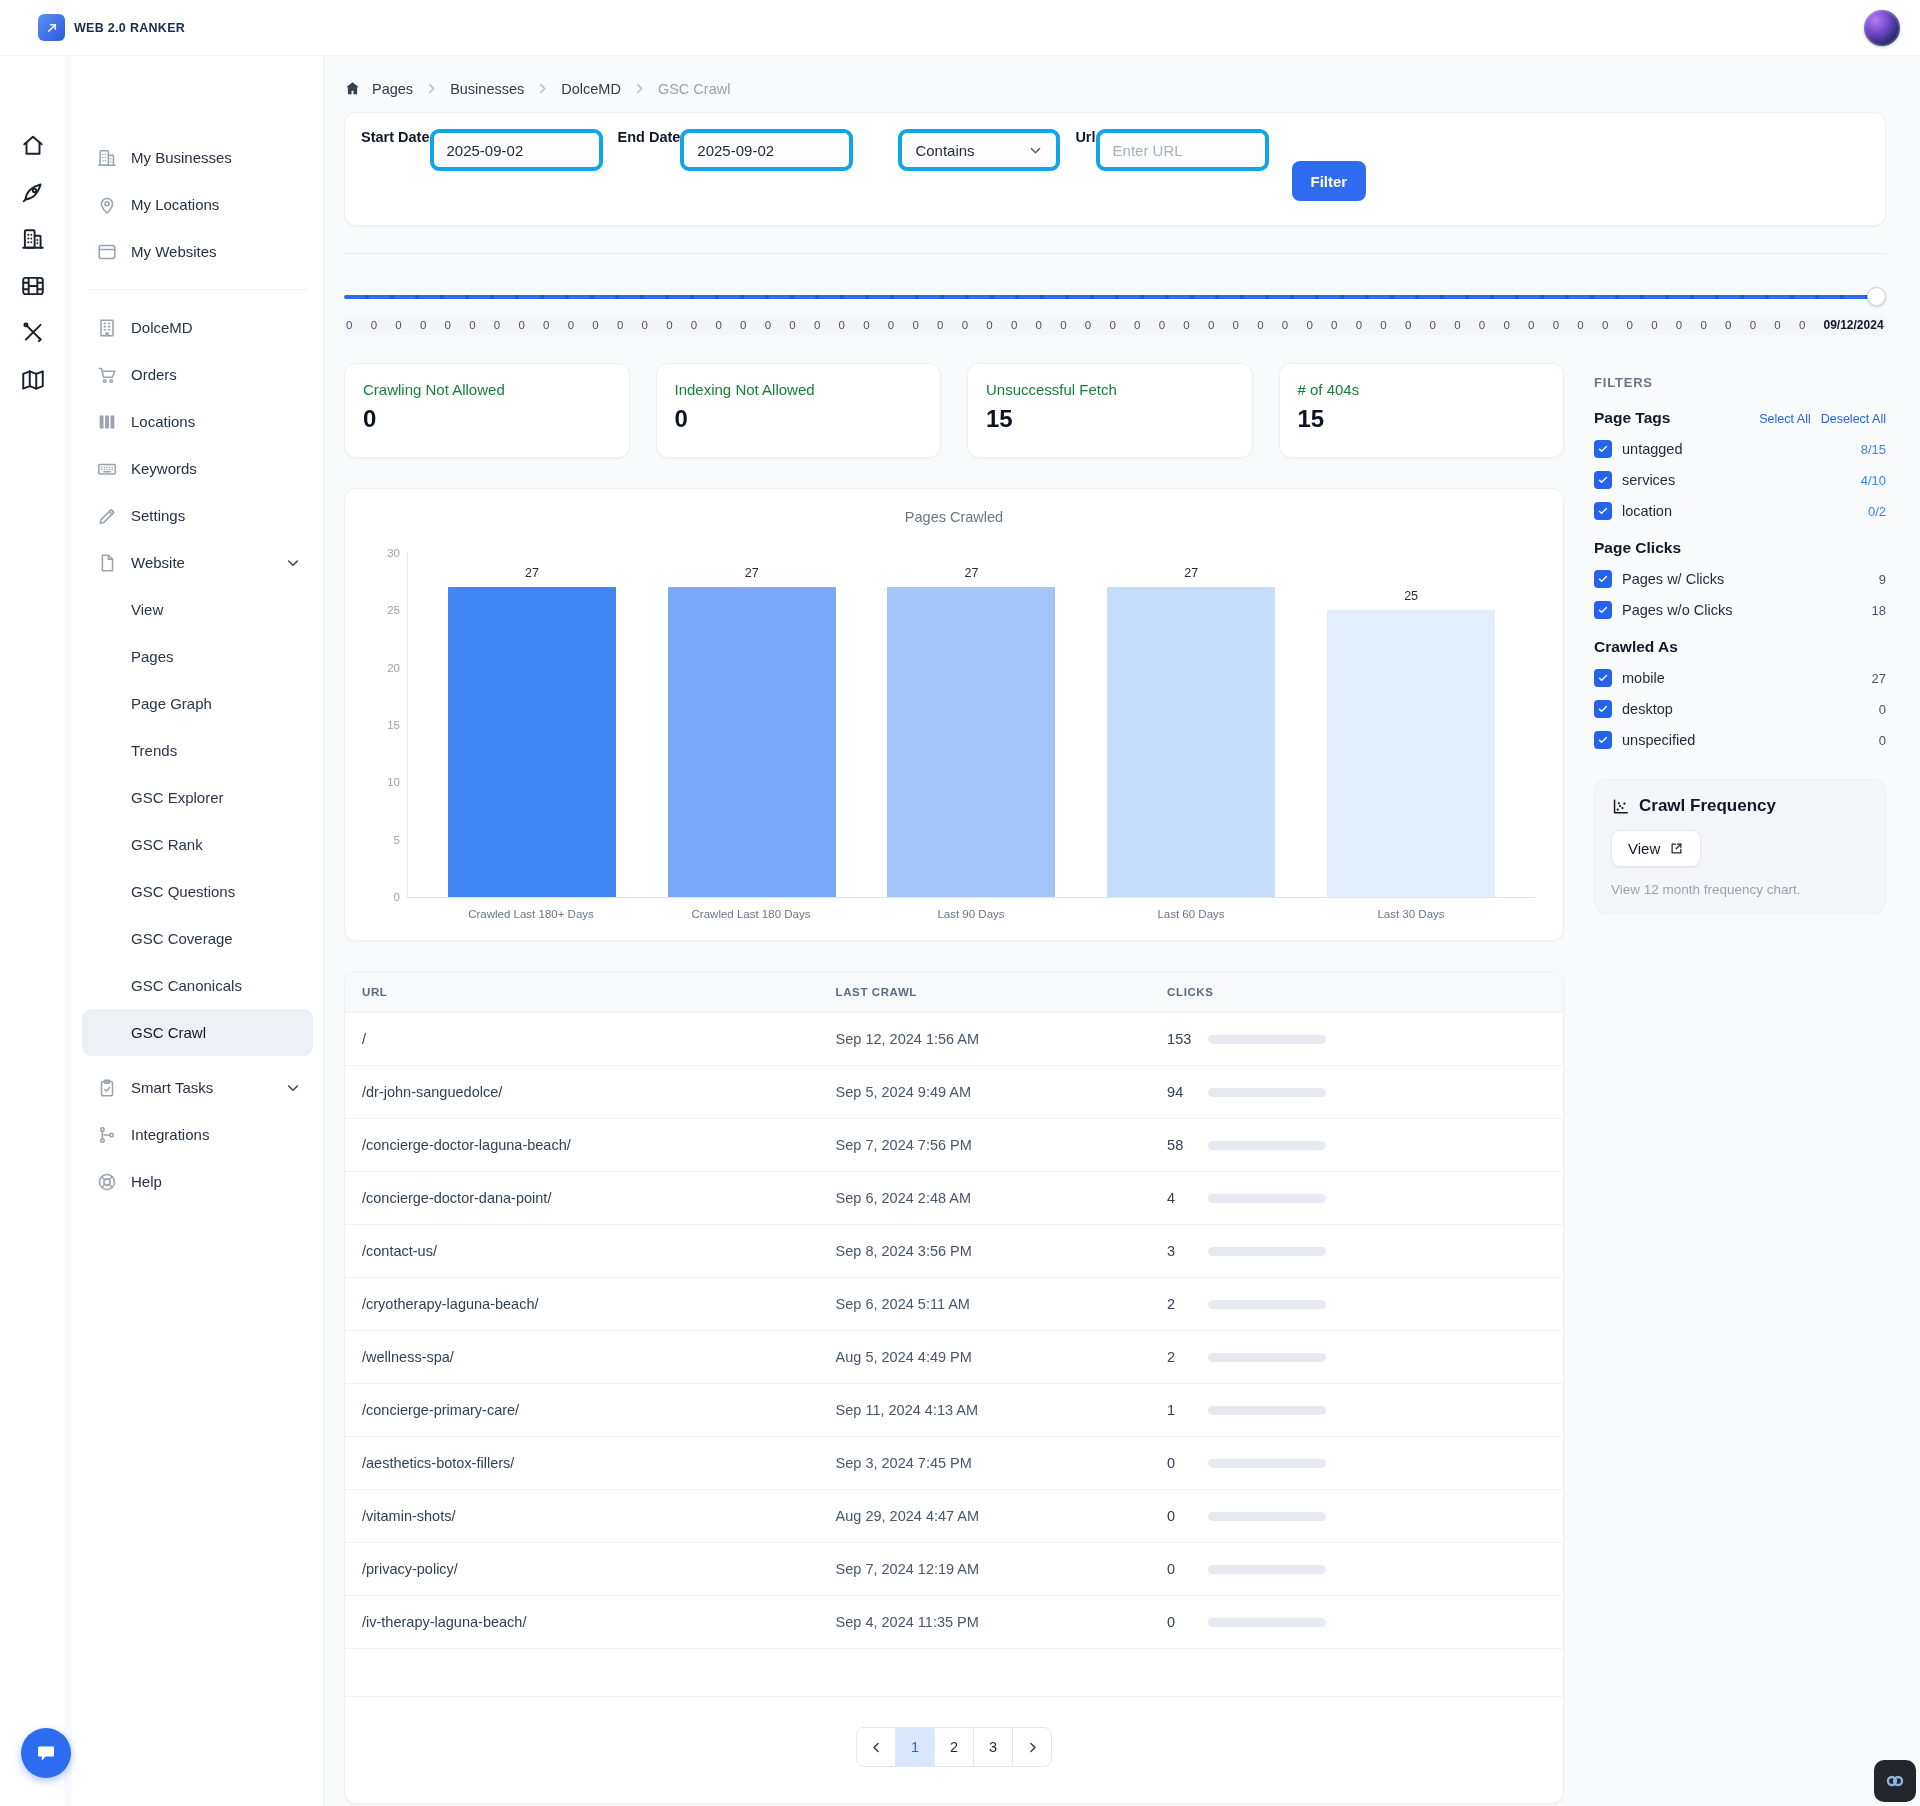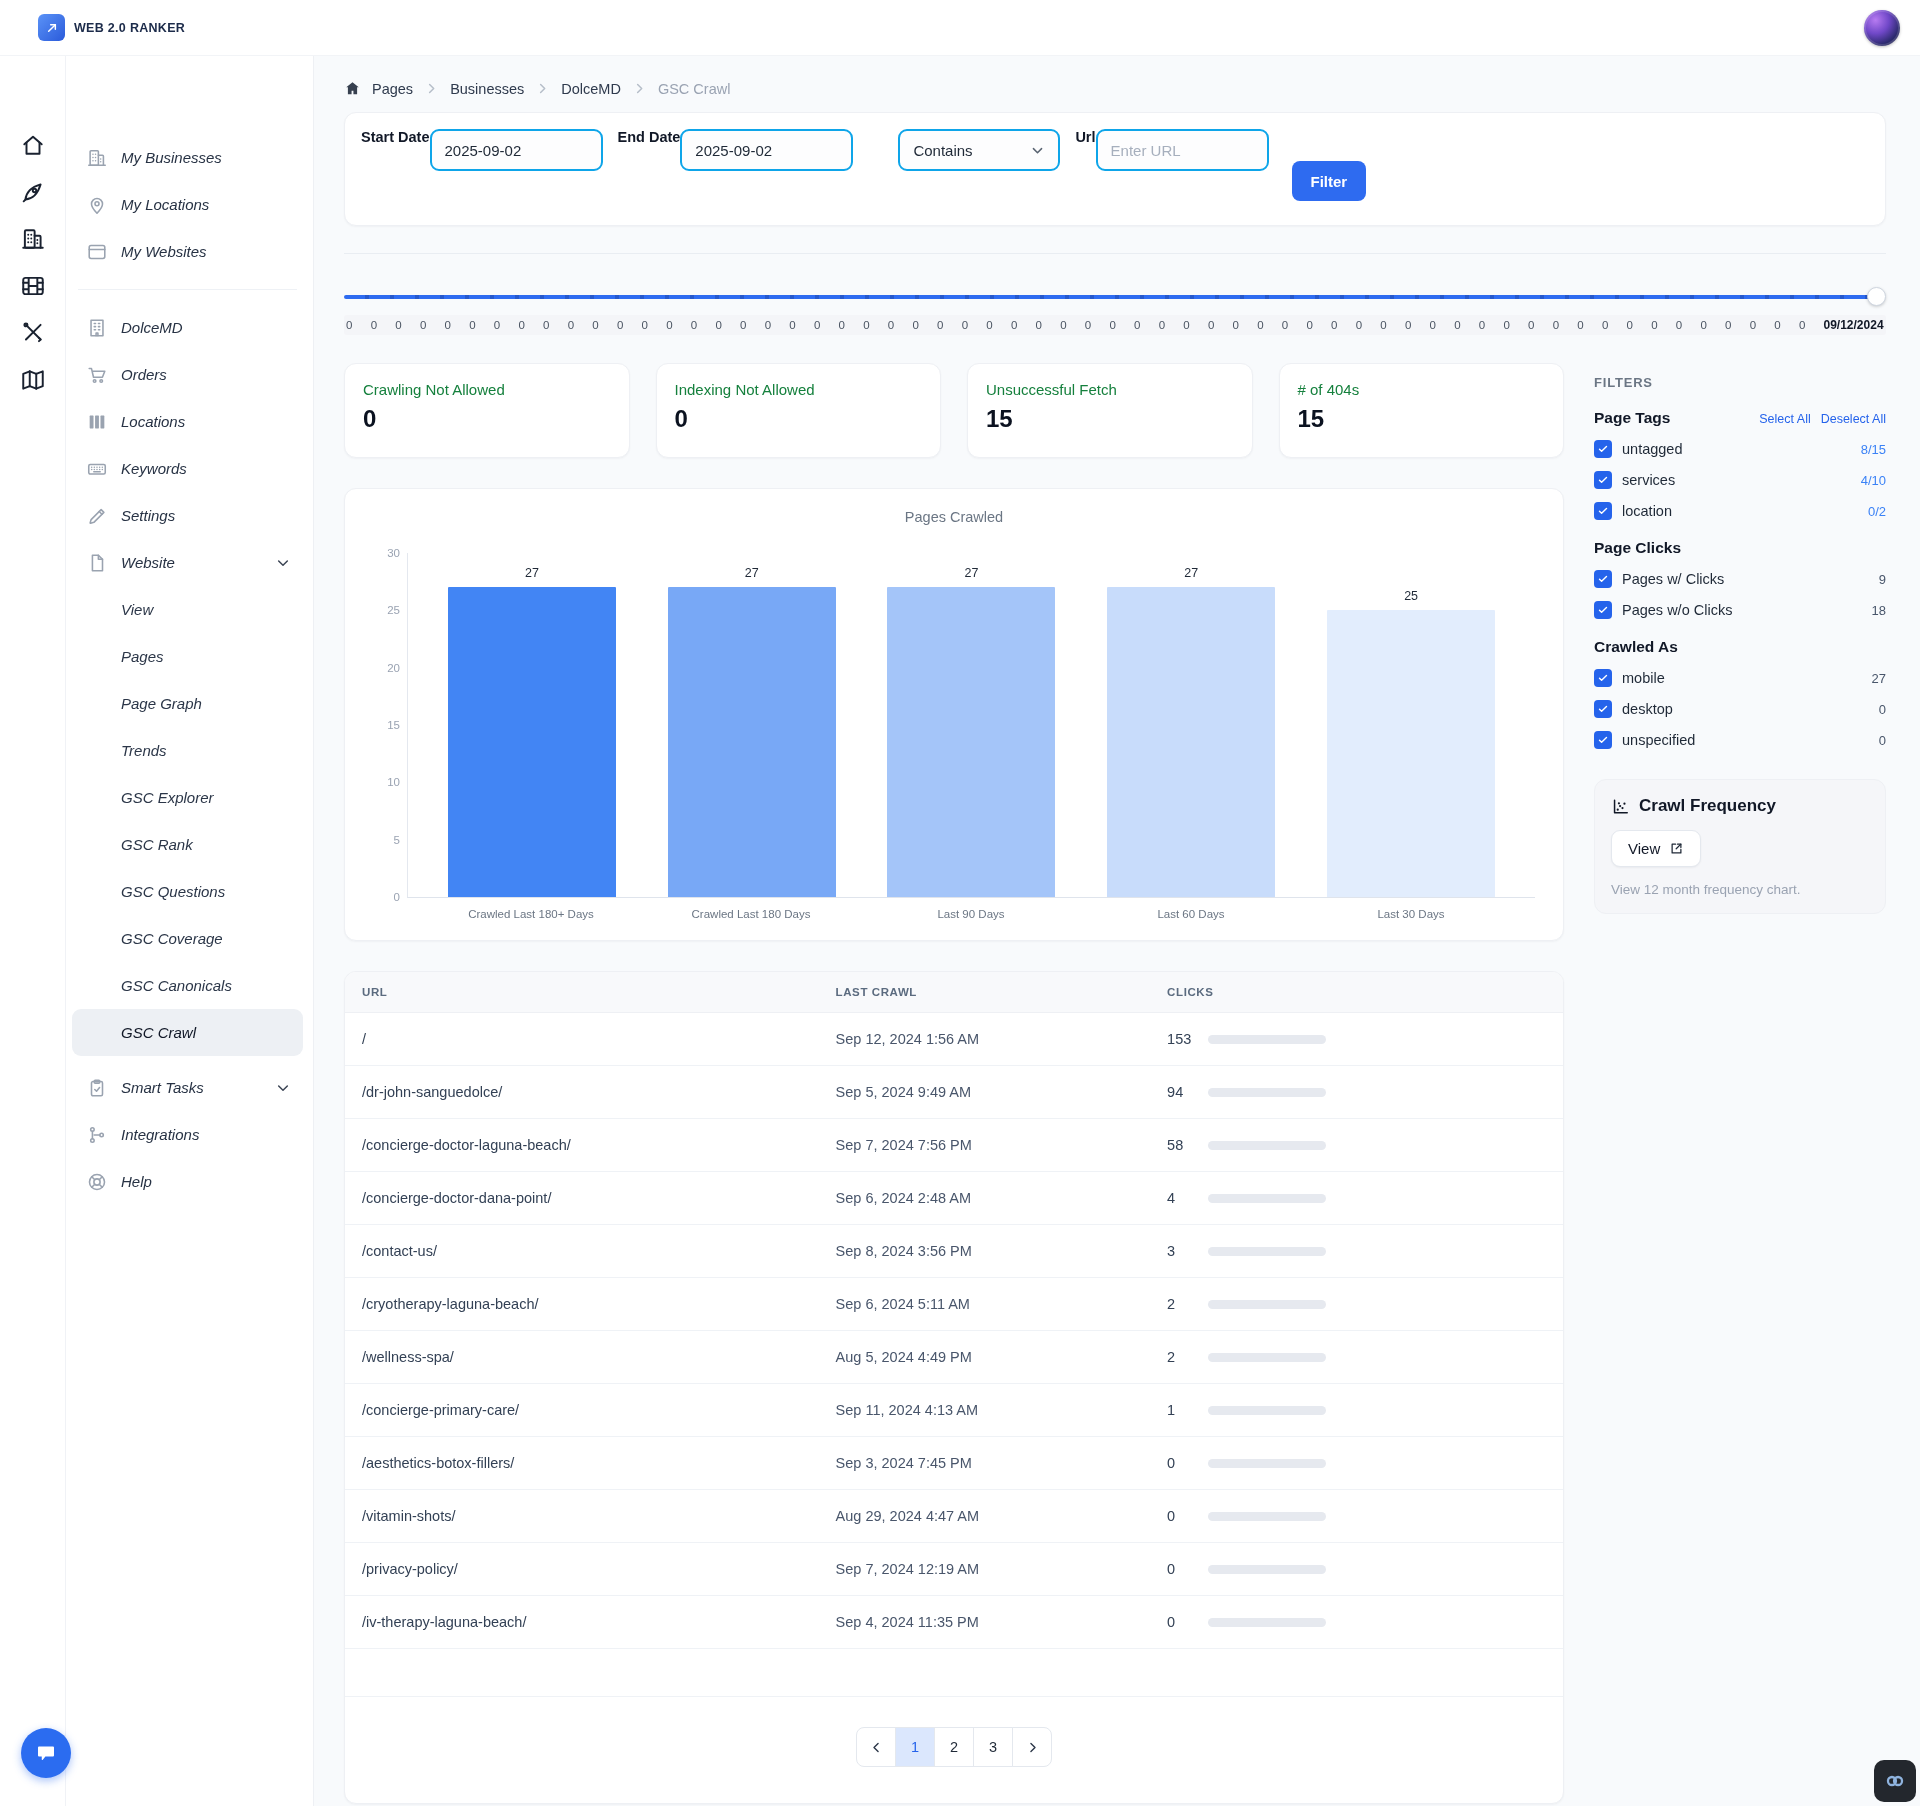--- a/index.html
+++ b/index.html
@@ -33,24 +33,23 @@
   .icon-rail {
     position: absolute; top: 56px; left: 0; bottom: 0; width: 66px;
     background: #fff; border-right: 1px solid #f0f2f6; z-index: 15;
     display: flex; flex-direction: column; align-items: center; padding-top: 76px; gap: 21px;
   }
   .rail-btn { width: 26px; height: 26px; color: #1a2230; cursor: pointer; }
   .rail-btn svg { width: 26px; height: 26px; }
 
   
   .sidebar {
-    position: absolute; top: 56px; left: 62px; bottom: 0; width: 252px;
+    position: absolute; top: 56px; left: 72px; bottom: 0; width: 252px;
     background: #fff; border-right: 1px solid #eef0f4; z-index: 14;
     padding: 78px 10px 0 10px;
-    font-style: italic;
   }
   .side-item {
     display: flex; align-items: center; gap: 13px; height: 47px;
     padding: 0 12px 0 14px; border-radius: 9px; font-size: 15px; color: #273244; cursor: pointer;
   }
   .side-item .s-icon { width: 22px; height: 22px; color: #9aa3b0; flex: none; }
   .side-item .s-icon svg { width: 22px; height: 22px; }
   .side-item .chev { margin-left: auto; color: #3b4454; width: 16px; height: 16px; }
   .side-divider { border: none; border-top: 1px solid #eef1f5; margin: 14px 6px 14px 6px; }
   .submenu-item {
@@ -75,21 +74,21 @@
   
   .filter-card {
     margin-top: 15px; background: #fff; border: 1px solid #eef0f4; border-radius: 12px;
     padding: 16px 16px 24px 16px; box-shadow: 0 1px 2px rgba(16,24,40,.04);
     display: flex; align-items: flex-start; gap: 15px;
   }
   .f-group { display: flex; }
   .f-label { font-size: 14.5px; font-weight: 700; color: #111827; margin-bottom: 9px; }
   .f-label.hidden-label { visibility: hidden; }
   .text-input, .select-box {
-    height: 42px; border: 2px solid #0ea5e9; border-radius: 9px; background: #fdfdfe;
+    height: 42px; border: 4px solid #0ea5e9; border-radius: 9px; background: #fdfdfe;
     font-size: 15px; color: #1f2937; padding: 0 13px; outline: none;
     font-family: "Liberation Sans", "DejaVu Sans", sans-serif;
   }
   .text-input::placeholder { color: #a6afbd; }
   .date-input { width: 173px; }
   .url-input { width: 173px; }
   .select-box {
     width: 162px; display: flex; align-items: center; justify-content: space-between;
     cursor: pointer; gap: 4px;
   }

